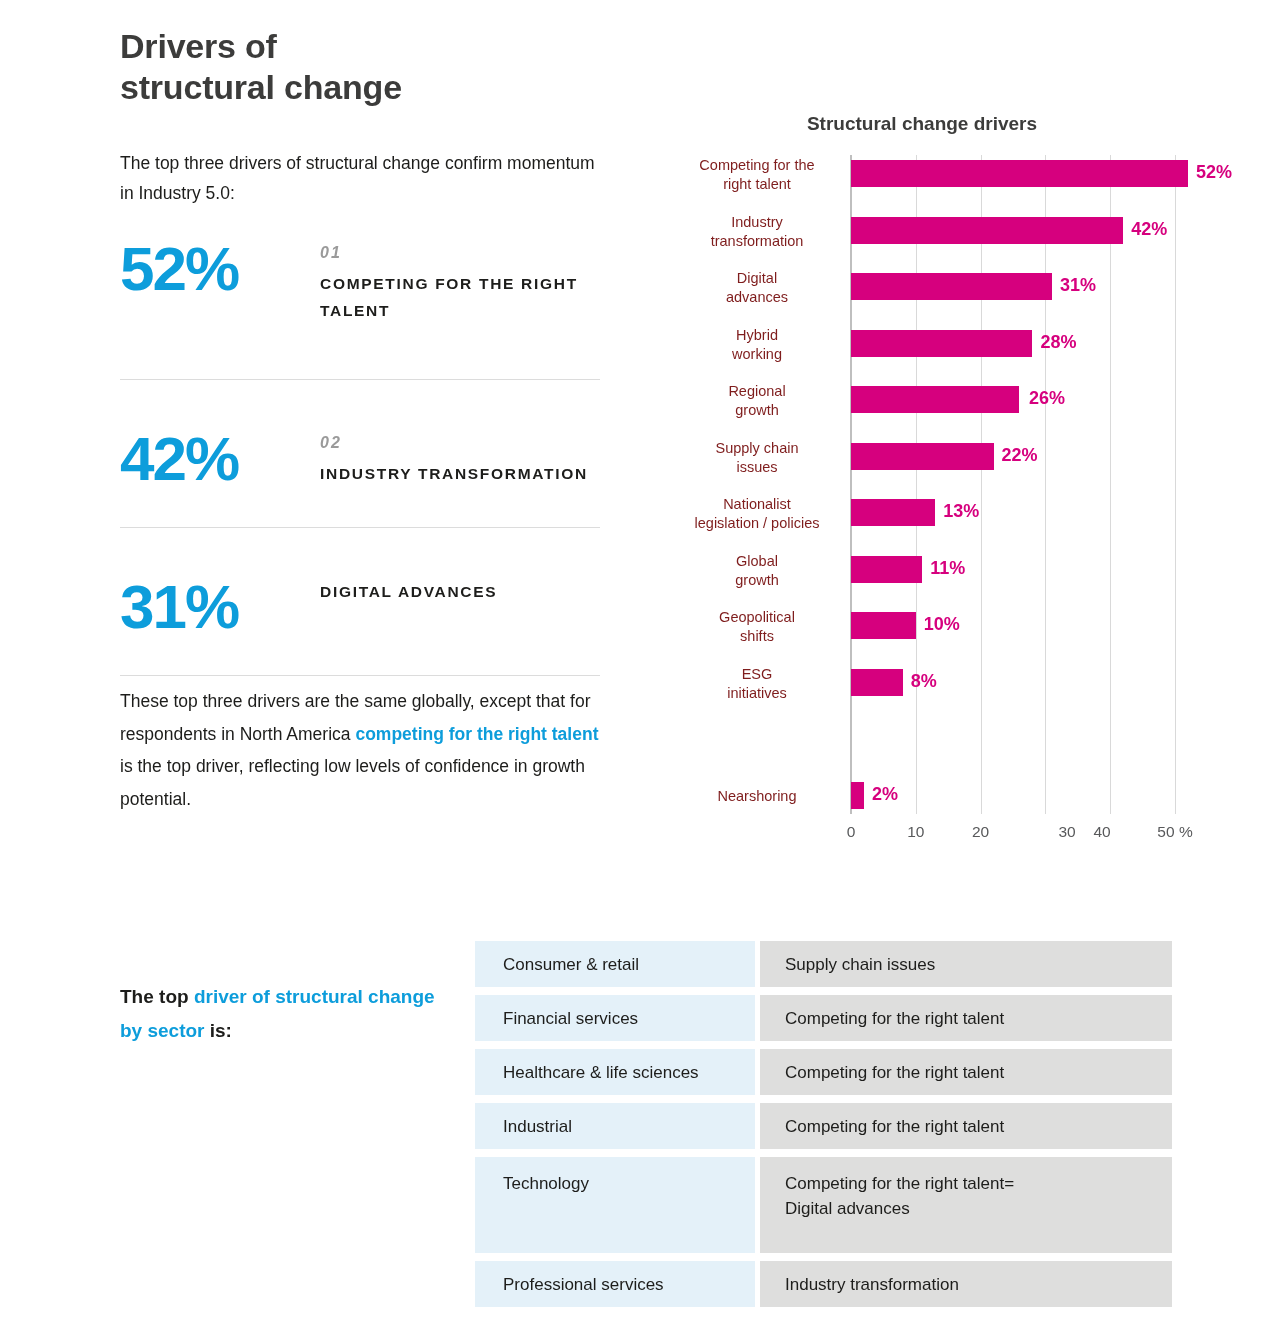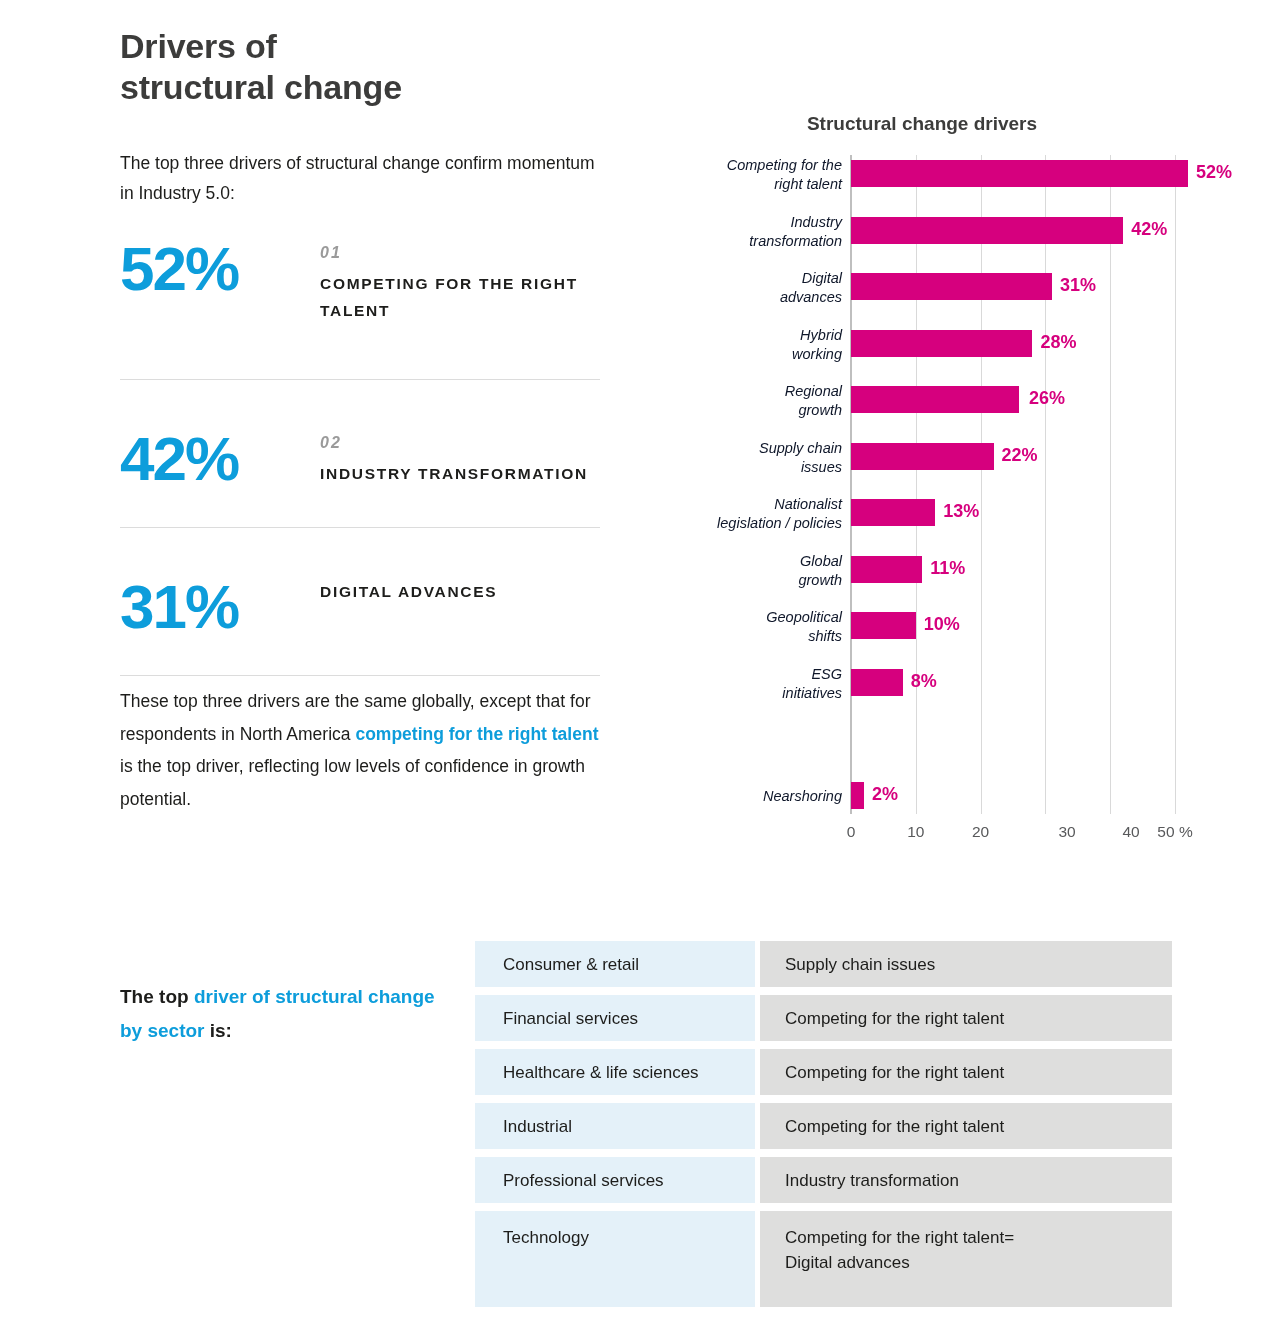--- a/index.html
+++ b/index.html
@@ -70,22 +70,22 @@
   }
   .plot { position:absolute; left:0; top:50px; width:560px; height:715px; }
   .grid-line {
     position:absolute; top:0; width:1px; height:659px; background:#d9d9d9;
   }
   .axis-line {
     position:absolute; left:178px; top:0; width:1.5px; height:659px; background:#bfbfbf;
   }
   .bar-row { position:absolute; left:0; width:560px; height:56px; }
   .cat-label {
-    position:absolute; left:0; top:0; width:170px; text-align:right;
-    font-size:14.5px; line-height:1.32; color:#0f172a;font-style:italic;
+    position:absolute; left:0; top:0; width:170px; text-align:center;
+    font-size:14.5px; line-height:1.32; color:#7f1d1d;
   }
   .bar {
     position:absolute; left:179px; top:0; height:27px; background:#d6007e;
   }
   .bar-val {
     position:absolute; top:2px;
     font-size:18px; font-weight:bold; color:#d6007e; white-space:nowrap;
   }
   .tick {
     position:absolute; top:668px; font-size:15.5px; color:#58595b;
@@ -218,21 +218,21 @@
         </div>
         <div class="bar-row" style="top: 626.5px;">
           <div class="cat-label" style="top: 5px;"><span>Nearshoring</span></div>
           <div class="bar" style="width: 12.96px;"></div>
           <div class="bar-val" style="left: 199.96px;">2%</div>
         </div>
         <div class="tick" style="left: 179px;">0</div>
         <div class="tick" style="left: 243.8px;">10</div>
         <div class="tick" style="left: 308.6px;">20</div>
         <div class="tick" style="left: 395px;">30</div>
-        <div class="tick" style="left: 459px; text-align: right;">40</div>
+        <div class="tick" style="left: 430px; text-align: right;">40</div>
         <div class="tick" style="left: 503px;">50 %</div>
       </div>
   </div>
 
   <p id="sector-lead">
     <span>The top </span><span class="hl">driver of structural change by sector</span><span> is:</span>
   </p>
 
   <div id="sector-table">
       <div class="srow std">
@@ -244,23 +244,23 @@
         <div class="scell-driver">Competing for the right talent</div>
       </div>
       <div class="srow std">
         <div class="scell-sector">Healthcare &amp; life sciences</div>
         <div class="scell-driver">Competing for the right talent</div>
       </div>
       <div class="srow std">
         <div class="scell-sector">Industrial</div>
         <div class="scell-driver">Competing for the right talent</div>
       </div>
-      <div class="srow std">
-        <div class="scell-sector">Professional services</div>
-        <div class="scell-driver">Industry transformation</div>
-      </div>
       <div class="srow tall">
         <div class="scell-sector">Technology</div>
         <div class="scell-driver"><span>Competing for the right talent=</span><br><span>Digital advances</span></div>
       </div>
+      <div class="srow std">
+        <div class="scell-sector">Professional services</div>
+        <div class="scell-driver">Industry transformation</div>
+      </div>
     </div>
 
 </div>
 
 </body></html>

